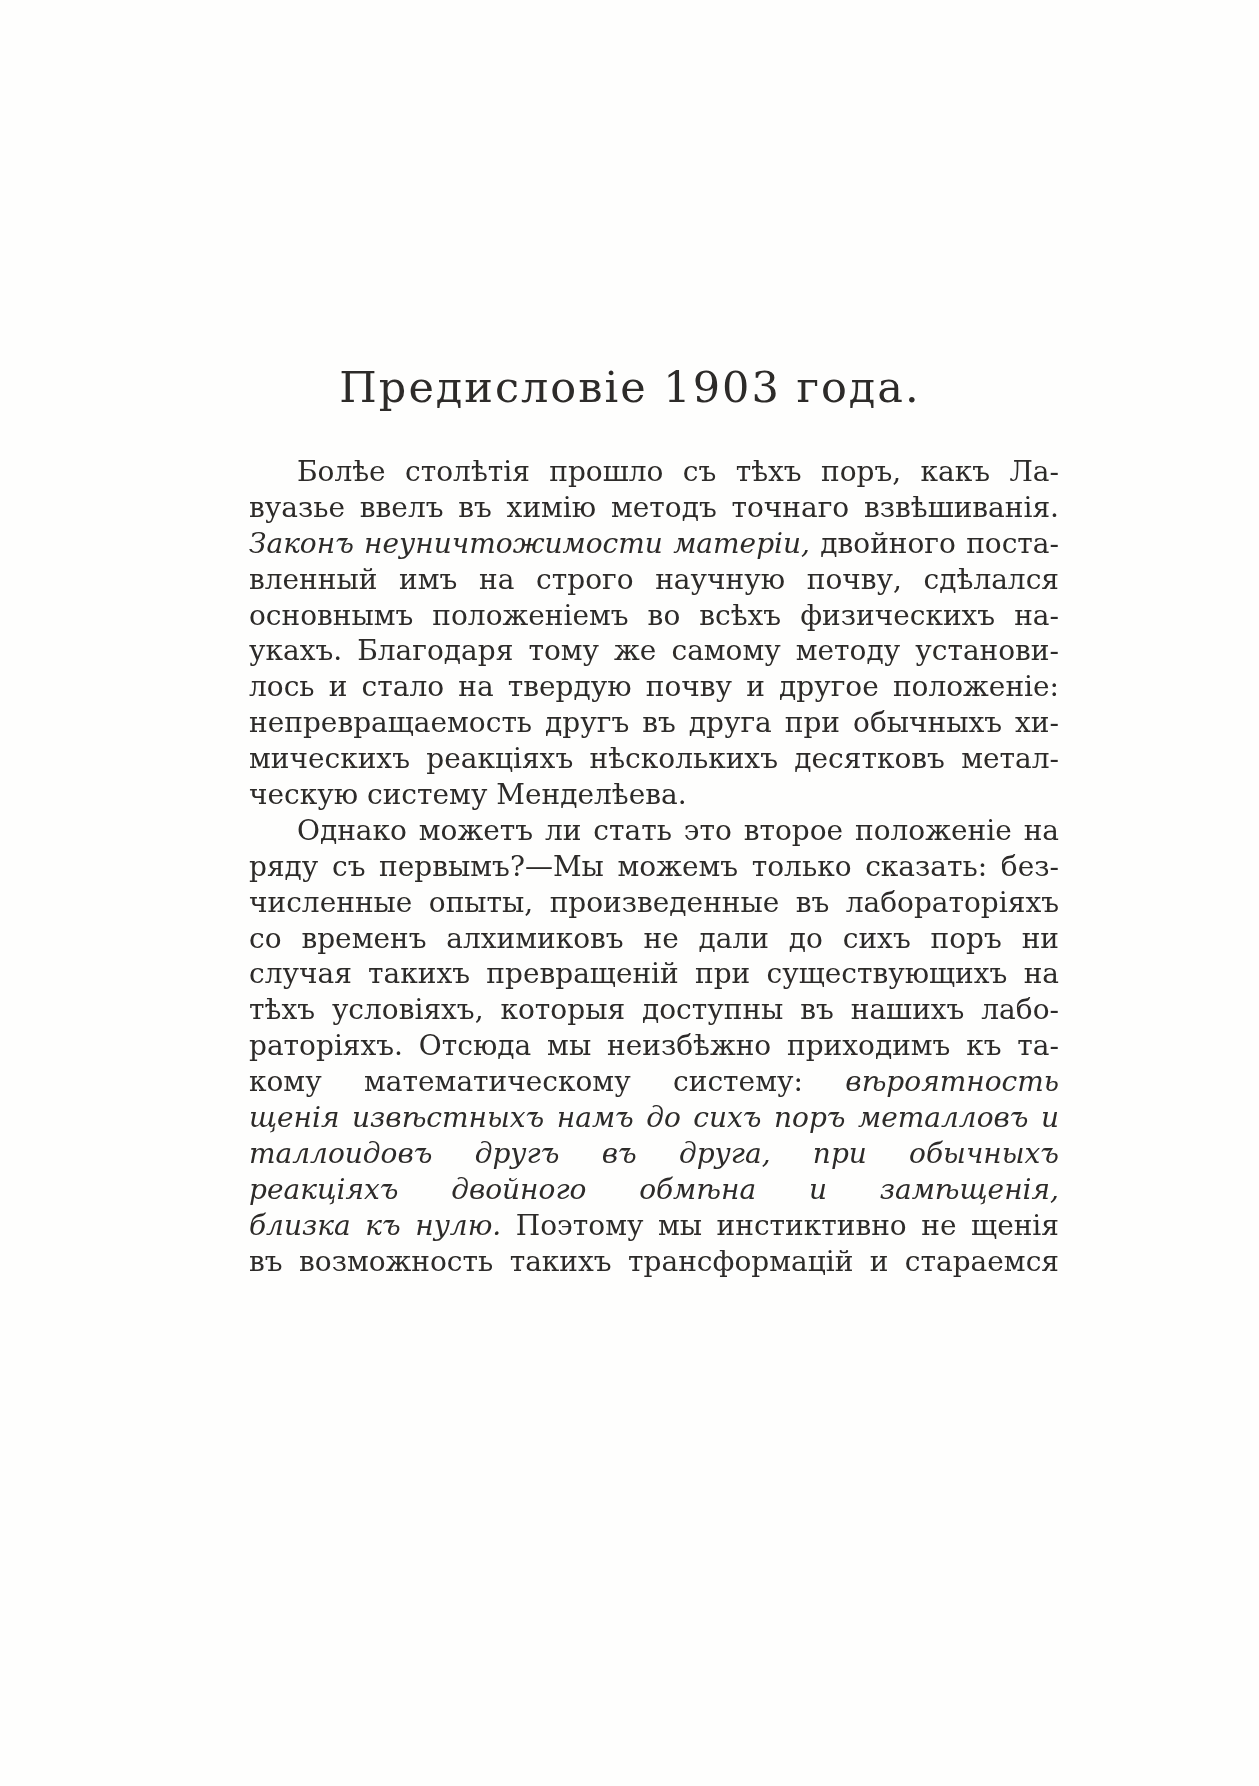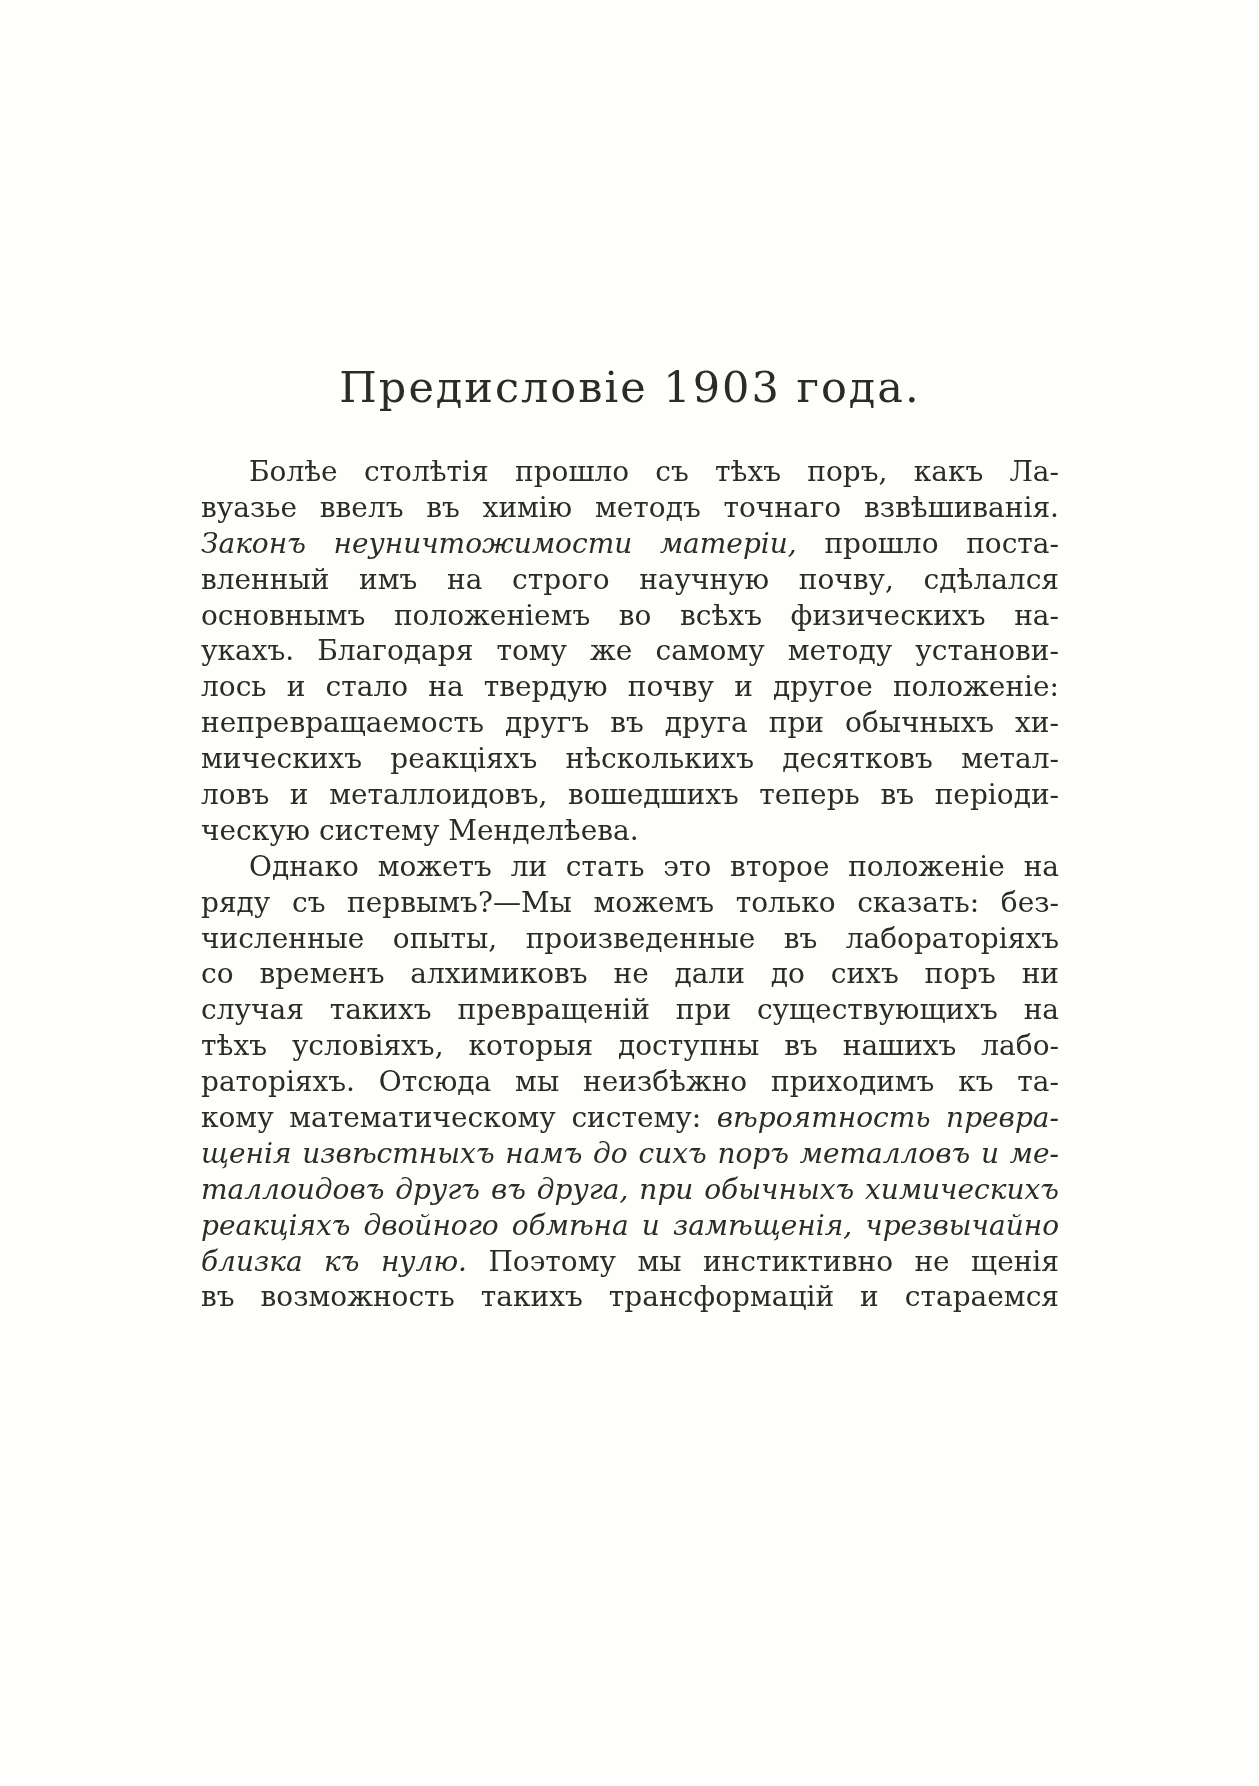--- a/index.html
+++ b/index.html
@@ -35,20 +35,21 @@
   .paragraph {
     margin: 0;
   }
   .line {
     font-size: 28px;
     line-height: 35.9px;
     height: 35.9px;
     text-align: justify;
     text-align-last: justify;
     overflow: hidden;
+    margin-left: 48px;
   }
   .line.no-justify {
     text-align-last: left;
   }
   .line.indent {
     text-indent: 48px;
   }
   .italic {
     font-style: italic;
   }
@@ -59,28 +60,27 @@
 </head>
 <body>
 
 <div class="page" style="background: rgb(254, 254, 253); color: rgb(45, 43, 41);">
   <div class="text-block">
     <h1 class="page-title">Предисловіе 1903 года.</h1>
     <div>
         <div class="paragraph">
           <div class="line indent"><span class="roman">Болѣе столѣтія прошло съ тѣхъ поръ, какъ Ла-</span></div>
           <div class="line"><span class="roman">вуазье ввелъ въ химію методъ точнаго взвѣшиванія.</span></div>
-          <div class="line"><span class="italic">Законъ неуничтожимости матеріи,</span><span class="roman"> прошло поста-</span></div>
+          <div class="line"><span class="italic">Законъ неуничтожимости матеріи,</span><span class="roman"> двойного поста-</span></div>
           <div class="line"><span class="roman">вленный имъ на строго научную почву, сдѣлался</span></div>
           <div class="line"><span class="roman">основнымъ положеніемъ во всѣхъ физическихъ на-</span></div>
           <div class="line"><span class="roman">укахъ. Благодаря тому же самому методу установи-</span></div>
           <div class="line"><span class="roman">лось и стало на твердую почву и другое положеніе:</span></div>
           <div class="line"><span class="roman">непревращаемость другъ въ друга при обычныхъ хи-</span></div>
           <div class="line"><span class="roman">мическихъ реакціяхъ нѣсколькихъ десятковъ метал-</span></div>
-          <div class="line"><span class="roman">ловъ и металлоидовъ, вошедшихъ теперь въ періоди-</span></div>
           <div class="line no-justify"><span class="roman">ческую систему Менделѣева.</span></div>
         </div>
         <div class="paragraph">
           <div class="line indent"><span class="roman">Однако можетъ ли стать это второе положеніе на</span></div>
           <div class="line"><span class="roman">ряду съ первымъ?—Мы можемъ только сказать: без-</span></div>
           <div class="line"><span class="roman">численные опыты, произведенные въ лабораторіяхъ</span></div>
           <div class="line"><span class="roman">со временъ алхимиковъ не дали до сихъ поръ ни</span></div>
           <div class="line"><span class="roman">случая такихъ превращеній при существующихъ на</span></div>
           <div class="line"><span class="roman">тѣхъ условіяхъ, которыя доступны въ нашихъ лабо-</span></div>
           <div class="line"><span class="roman">раторіяхъ. Отсюда мы неизбѣжно приходимъ къ та-</span></div>

